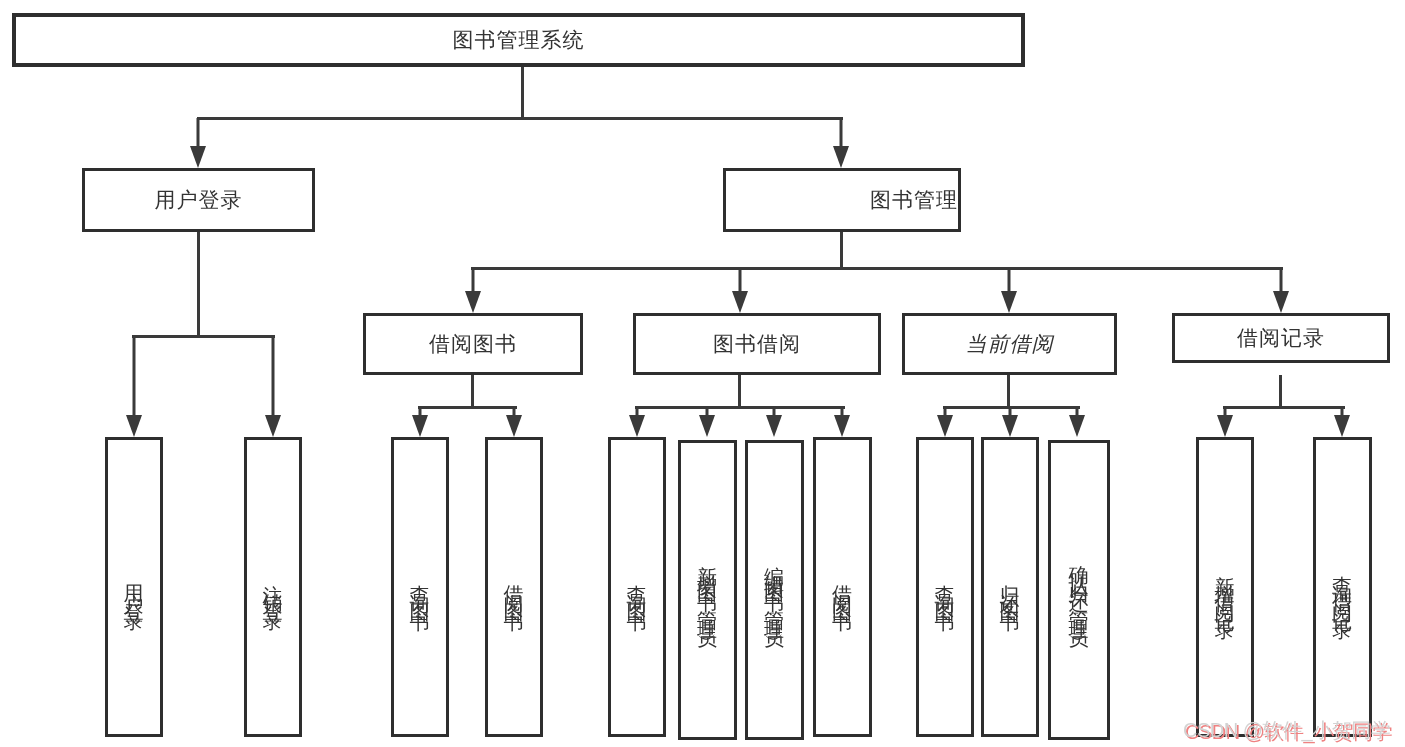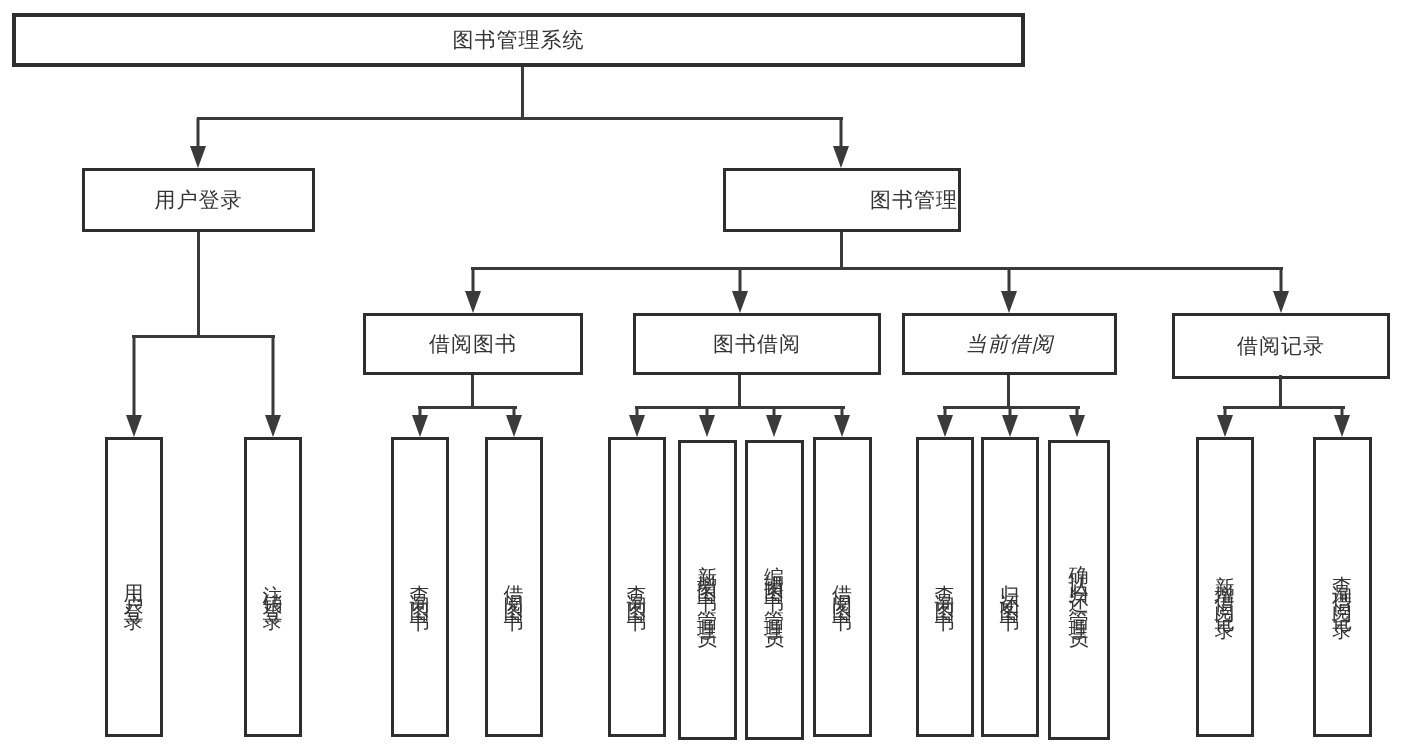--- a/index.html
+++ b/index.html
@@ -100,21 +100,21 @@
 
   <div class="box hbox" style="left:363px;top:313px;width:220px;height:62px;">
     <span>借阅图书</span>
   </div>
   <div class="box hbox" style="left:633px;top:313px;width:248px;height:62px;">
     <span>图书借阅</span>
   </div>
   <div class="box hbox" style="left:902px;top:313px;width:215px;height:62px;font-style:italic;">
     <span>当前借阅</span>
   </div>
-  <div class="box hbox" style="left:1172px;top:313px;width:218px;height:66px;">
+  <div class="box hbox" style="left:1172px;top:313px;width:218px;height:50px;">
     <span>借阅记录</span>
   </div>
 
   <div class="line" style="left:471px;top:375px;width:3px;height:34px;"></div>
   <div class="line" style="left:418px;top:406px;width:99px;height:3px;"></div>
   <div class="arrow" style="left:412px;top:409px;height:28px;">
     <i class="shaft"></i>
       <i class="head"></i>
   </div>
   <div class="arrow" style="left:506px;top:409px;height:28px;">
@@ -204,14 +204,15 @@
     <span>确认归还（管理员）</span>
   </div>
 
   <div class="box vbox" style="left:1196px;top:437px;width:58px;height:300px;">
     <span>新增借阅记录</span>
   </div>
   <div class="box vbox" style="left:1313px;top:437px;width:59px;height:300px;">
     <span>查询借阅记录</span>
   </div>
 
+  <div class="watermark">CSDN @软件_小贺同学</div>
 
 </div>
 
 </body></html>

